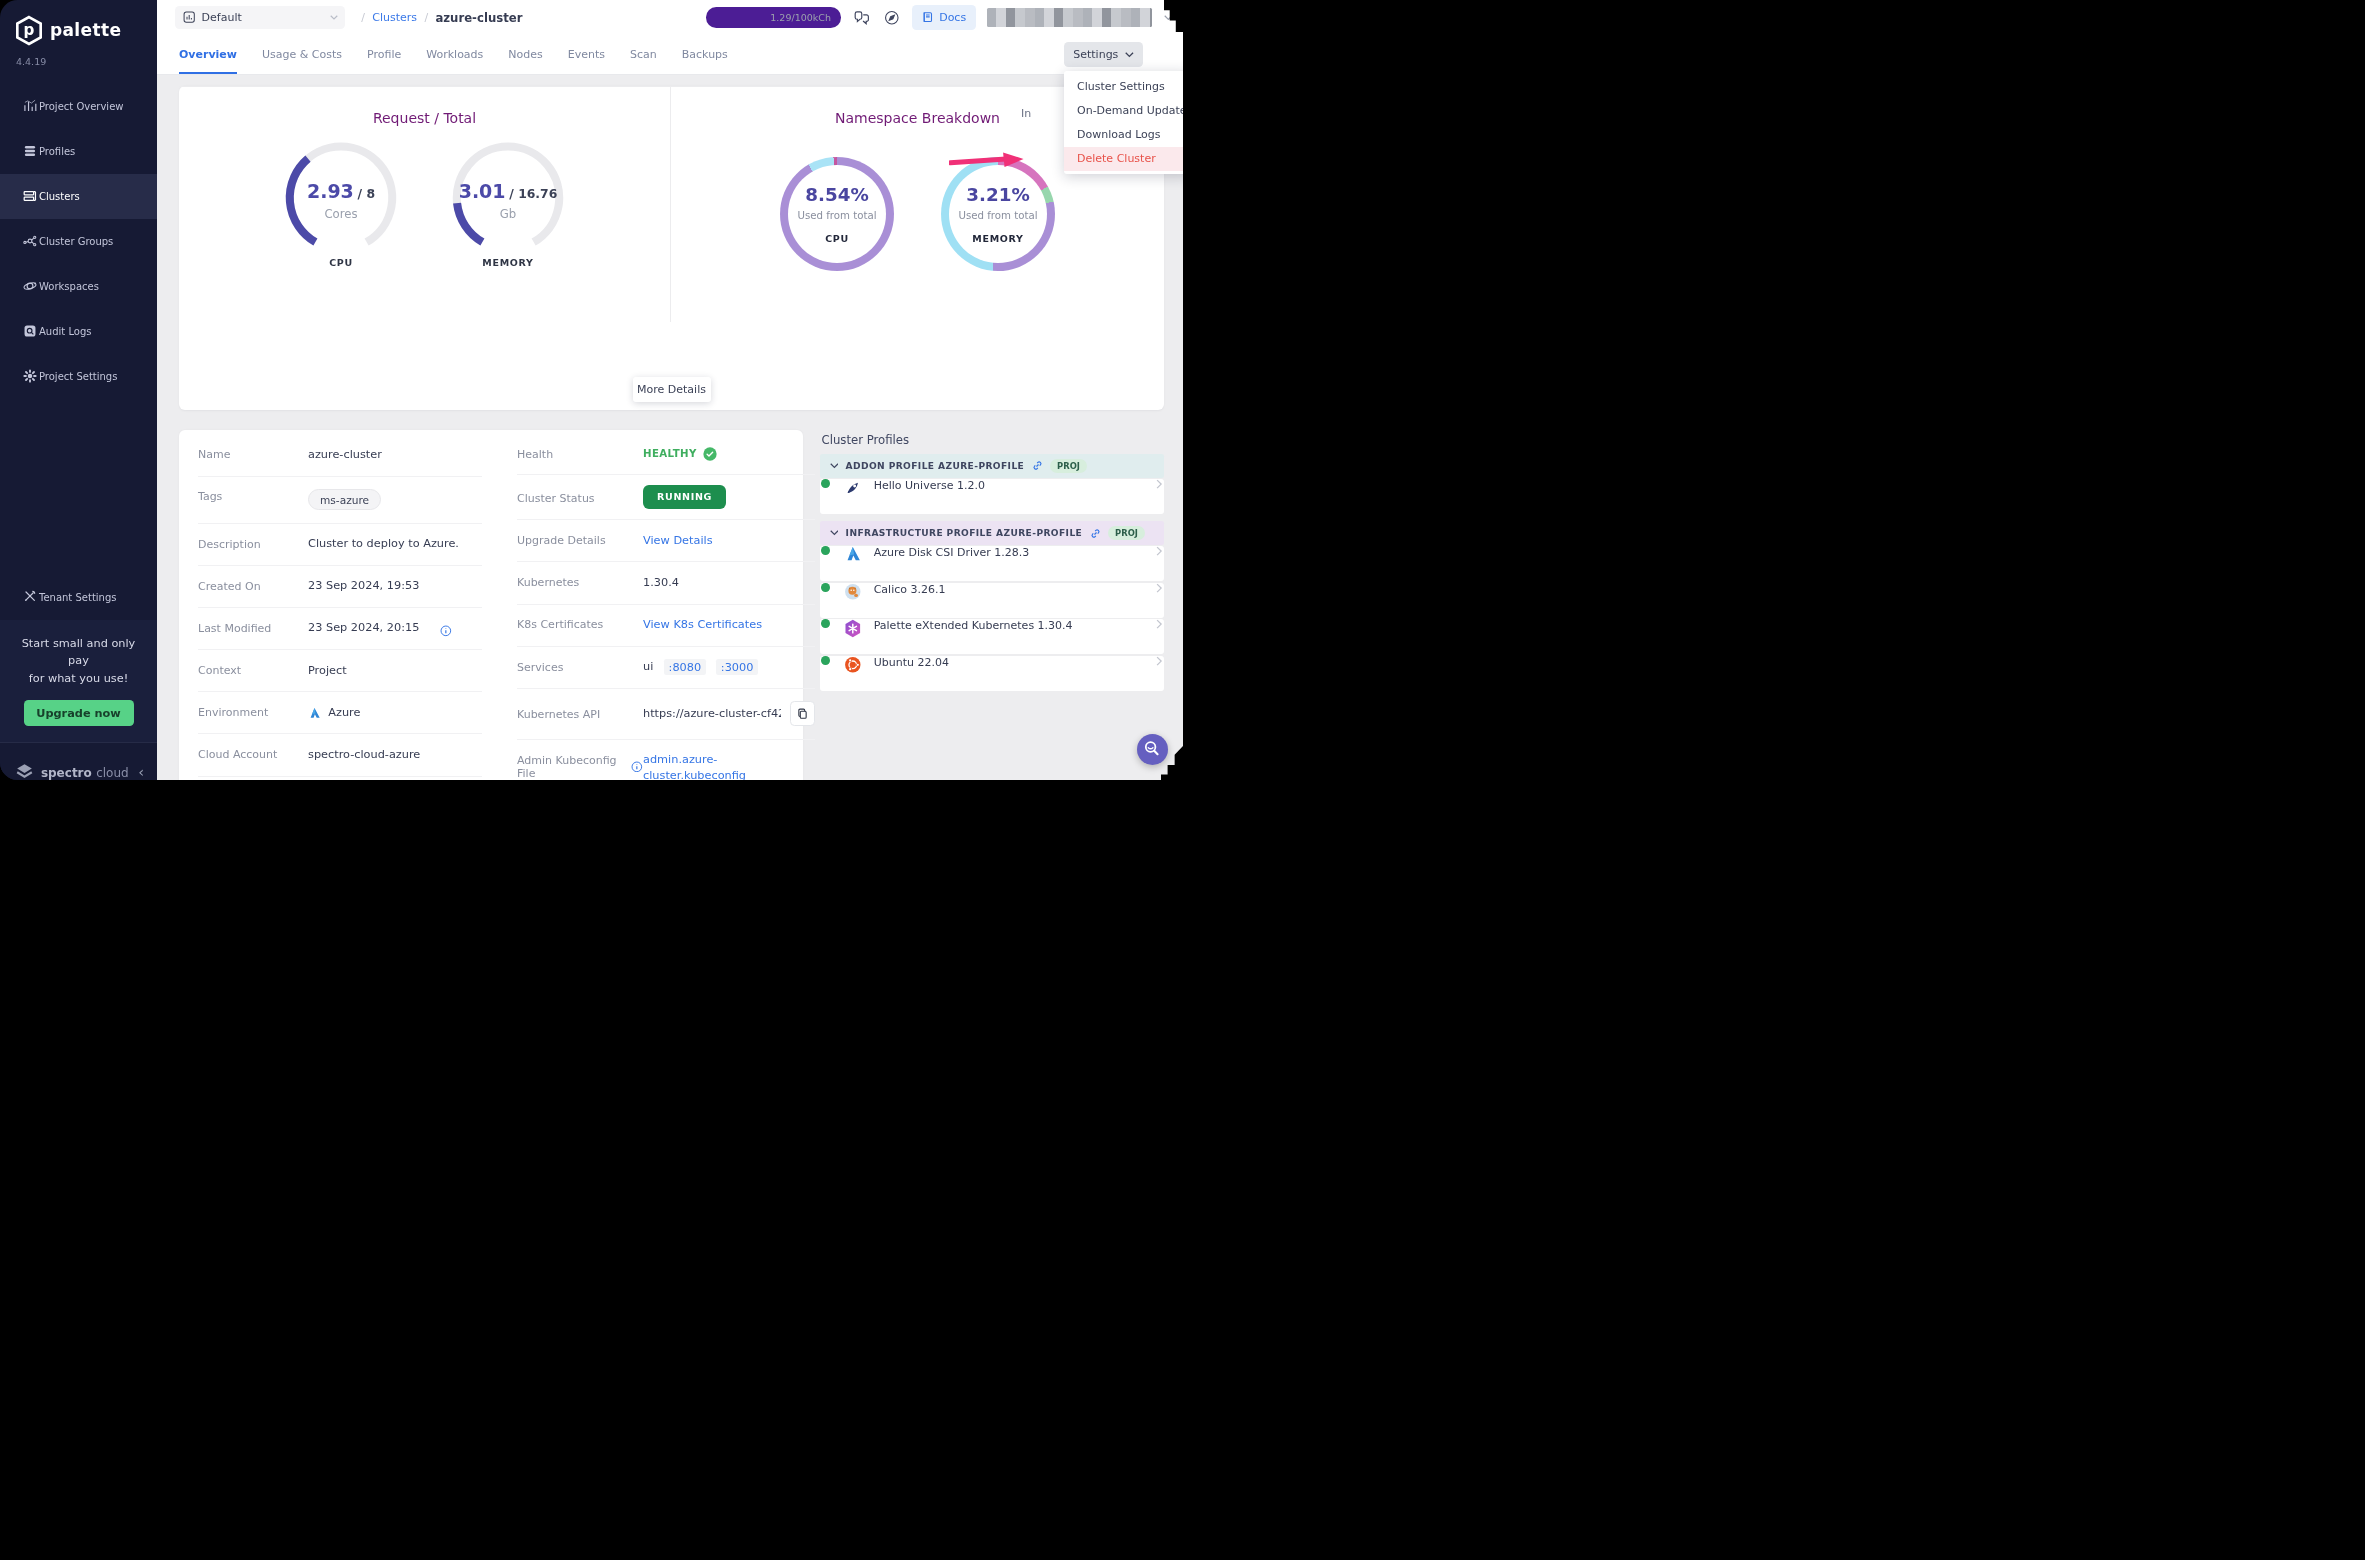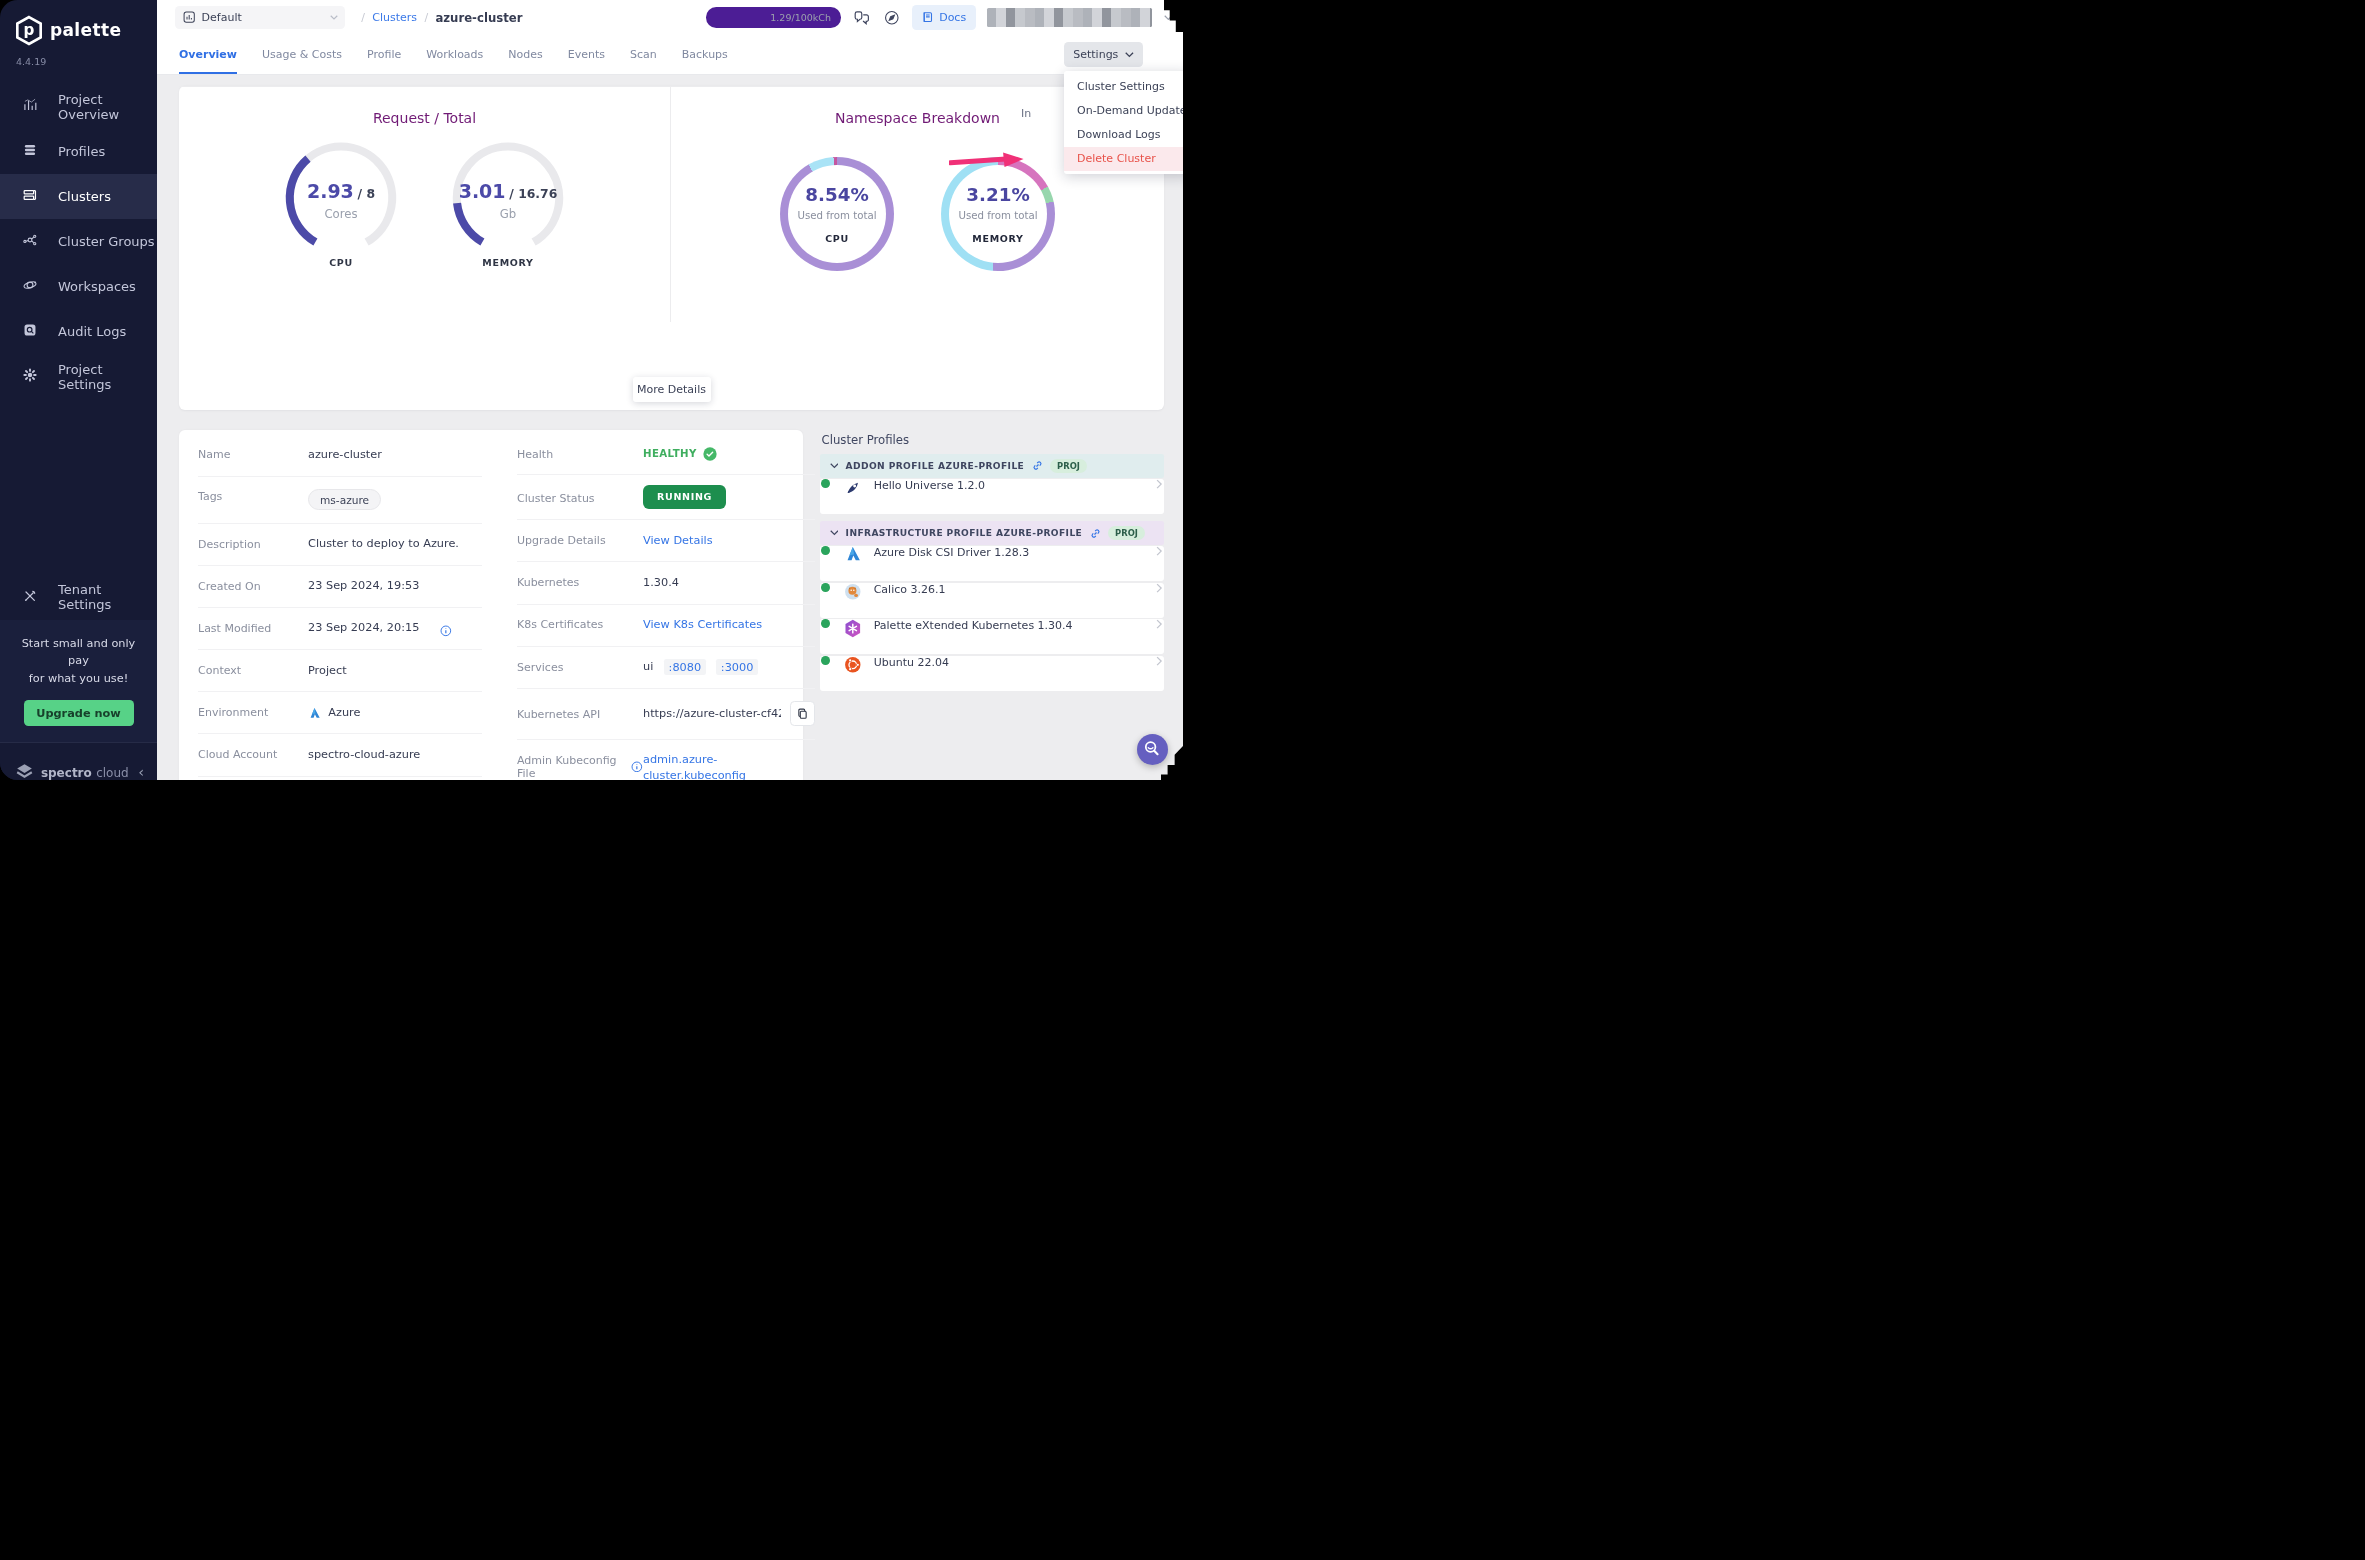--- a/index.html
+++ b/index.html
@@ -8,21 +8,21 @@
   .screen { position:relative; width:1183px; height:780px; background:#000; overflow:hidden; }
   .window { position:absolute; inset:0; display:flex; border-radius:17.6px 14.6px 16px 17.6px; overflow:hidden; }
 
   
   .sidebar { width:157px; background:#161a34; color:#c9ccdd; display:flex; flex-direction:column; flex:none; }
   .side-logo { display:flex; align-items:center; gap:7.3px; padding:14.6px 0 0 14.6px; }
   .side-logo svg { display:block; }
   .wordmark { color:#fff; font-size:17px; font-weight:600; letter-spacing:0.4px; }
   .version { padding:10.2px 0 0 16px; color:#878ca6; font-size:9.5px; }
   .menu { margin-top:17.6px; }
-  .side-item { display:flex; align-items:center; gap:20px; height:45px; padding-left:22px; font-size:13px; color:#c3c6da; cursor:pointer; }
+  .side-item { display:flex; align-items:center; gap:1px; height:45px; padding-left:22px; font-size:10px; color:#c3c6da; cursor:pointer; }
   .side-item svg { flex:none; }
   .side-item.active { background:#272c49; color:#fff; }
   .side-bottom { margin-top:auto; }
   .promo { background:#1a1f3c; padding:14.6px 13px 16px; text-align:center; }
   .promo-text { color:#d8dae8; font-size:11.3px; line-height:1.55; }
   .upgrade-btn { display:block; margin:13px auto 0; width:110px; height:26px; border:none; border-radius:4.4px; background:#57d287; color:#17412b; font-size:11.3px; font-weight:600; font-family:inherit; cursor:pointer; }
   .side-footer { height:38px; border-top:0.7px solid #262b47; background:#161a34; display:flex; align-items:flex-end; padding:0 13px 0 14.6px; gap:7.3px; }
   .footer-brand1 { color:#b2b6c8; font-size:12px; font-weight:600; }
   .footer-brand2 { color:#8a8fa8; font-size:12px; margin-left:-2.9px; }
   .collapse { margin-left:auto; color:#9aa0b4; font-size:14.6px; cursor:pointer; line-height:1; }

